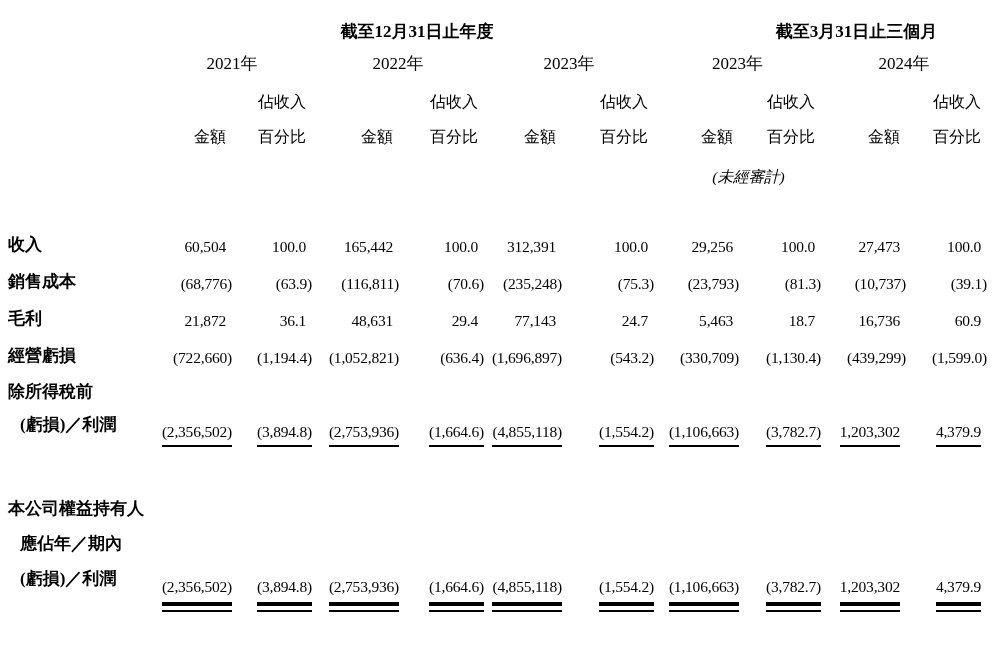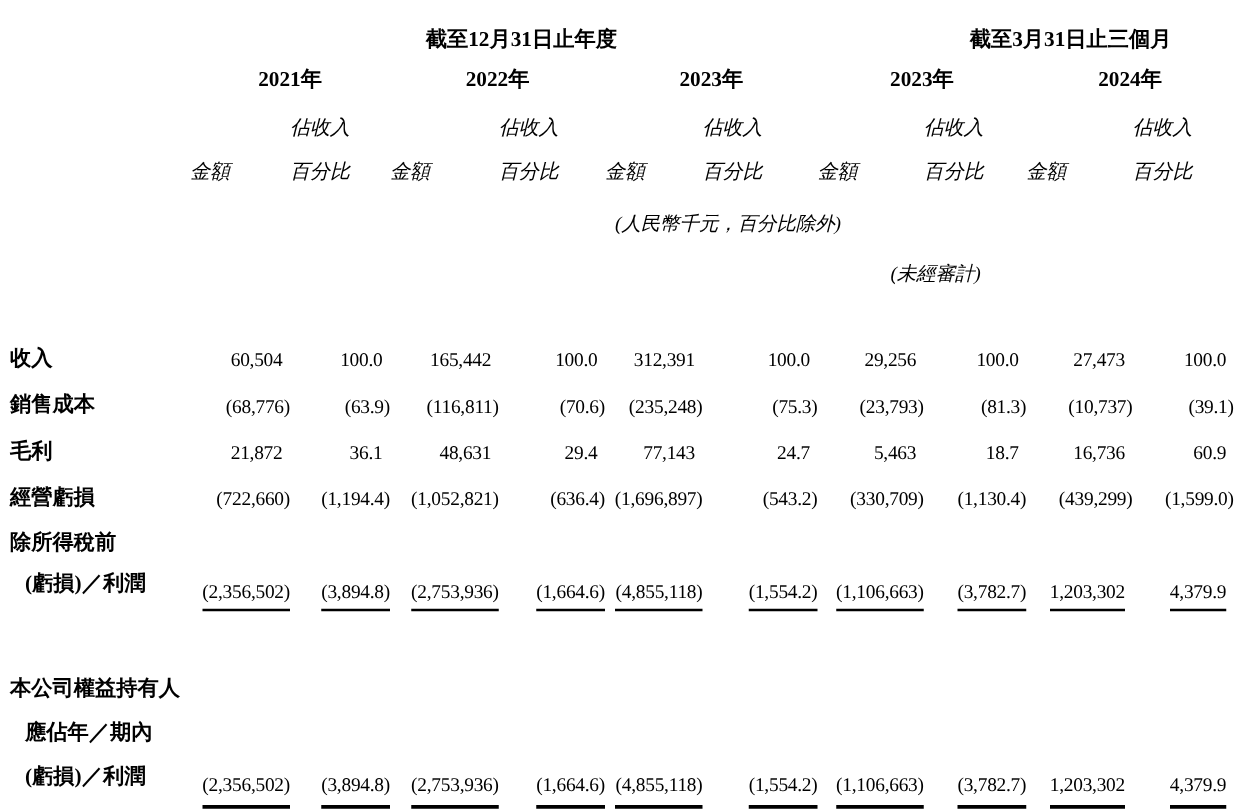--- a/index.html
+++ b/index.html
@@ -26,24 +26,24 @@
   tr.hr1 { height: 28px; }
   tr.hr2 { height: 32px; }
   tr.hr3 { height: 38px; }
   tr.hr4 { height: 35px; }
   tr.hr5 { height: 42px; }
   tr.hr6 { height: 40px; }
 
   .period-title { font-weight: bold; font-size: 17px; text-align: center; white-space: nowrap; }
   .annual-shift     { display: inline-block; transform: translateX(14px); }
   .quarterly-shift  { display: inline-block; transform: translateX(36px); margin-top: 20px; }
-  .year-cell { font-weight: bold; font-size: 17px; text-align: center; white-space: nowrap; }
+  .year-cell { font-weight: normal; font-size: 17px; text-align: center; white-space: nowrap; }
   .sub {
-    font-style: italic; font-size: 16px;
-    text-align: left; padding-right: 6px; white-space: nowrap;
+    font-size: 16px;
+    text-align: right; padding-right: 6px; white-space: nowrap;
   }
   .note-cell { font-style: italic; font-size: 15.5px; text-align: center; white-space: nowrap; }
   .units-shift     { display: inline-block; transform: translateX(8px); }
   .unaudited-shift { display: inline-block; transform: translateX(11px); }
 
   
   tr.lead-spacer { height: 38px; }
   tr.spacer-row  { height: 41px; }
   tr.data-row    { height: 37px; }
   .data-row td   { padding-bottom: 7px; }
@@ -143,27 +143,20 @@
           <td class="sub">百分比</td>
         <td class="sub">金額</td>
           <td class="sub">百分比</td>
         <td class="sub">金額</td>
           <td class="sub">百分比</td>
         <td class="sub">金額</td>
           <td class="sub">百分比</td>
         <td class="sub">金額</td>
           <td class="sub">百分比</td>
       </tr>
-      <tr class="hr5">
-        <td colspan="5"></td>
-        <td colspan="2" class="note-cell">
-          <span class="units-shift">(人民幣千元，百分比除外)</span>
-        </td>
-        <td colspan="4"></td>
-      </tr>
       <tr class="hr6">
         <td colspan="7"></td>
         <td colspan="2" class="note-cell">
           <span class="unaudited-shift">(未經審計)</span>
         </td>
         <td colspan="2"></td>
       </tr>
     </thead>
     <tbody id="table-body">
       <tr class="lead-spacer">

